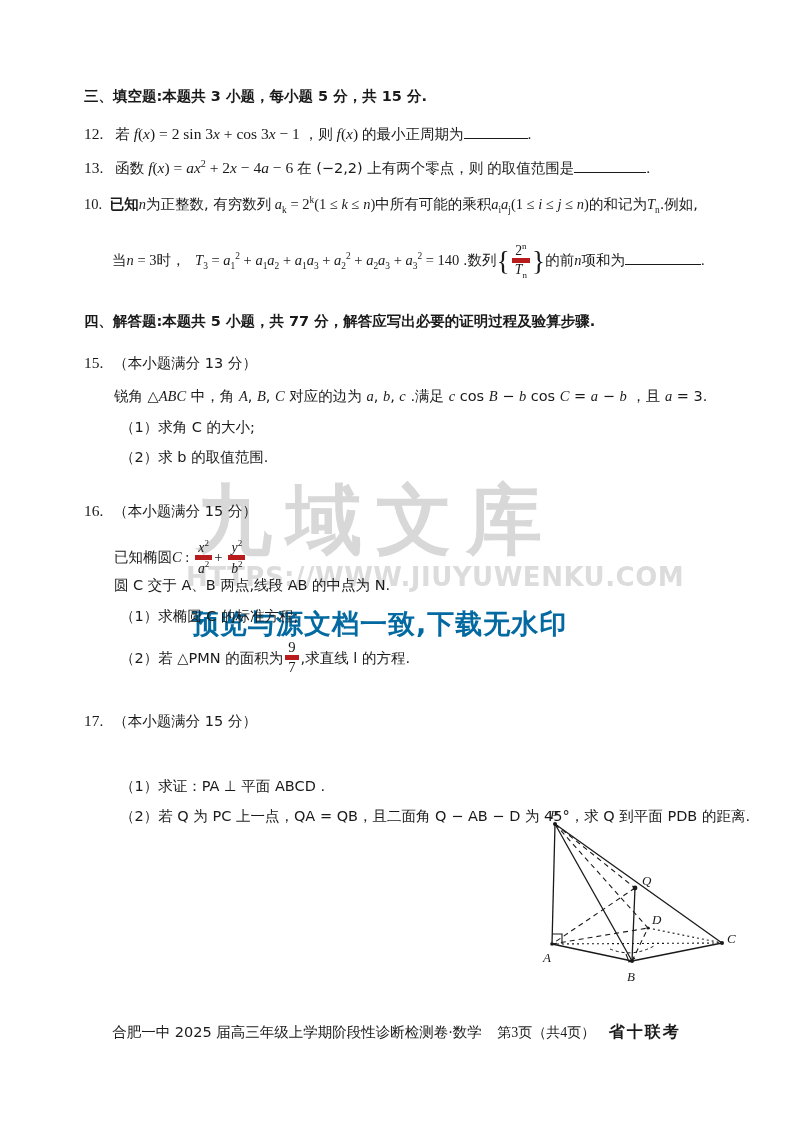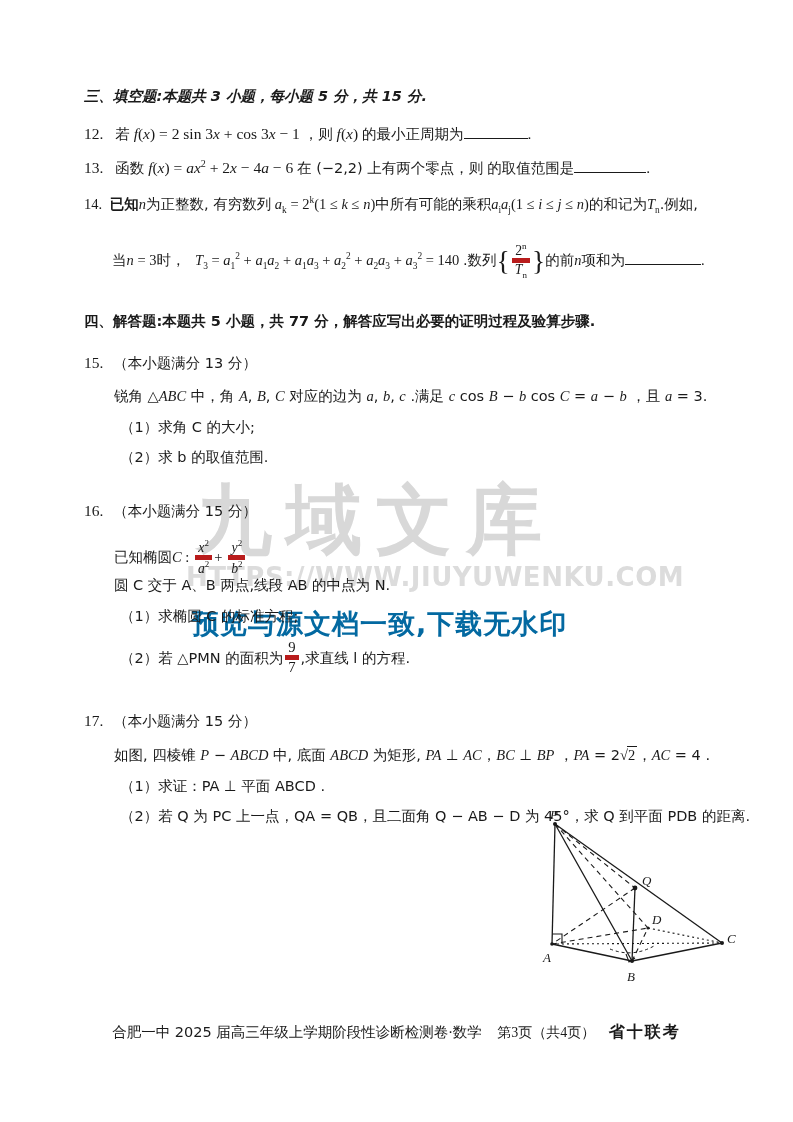--- a/index.html
+++ b/index.html
@@ -157,42 +157,42 @@
 <div class="page">
 
   <div class="wm-layer">
     <div class="wm-big">九域文库</div>
     <div class="wm-url">HTTPS://WWW.JIUYUWENKU.COM</div>
     <div class="wm-note">预览与源文档一致,下载无水印</div>
   </div>
 
   <div class="content">
 
-    <div class="line cn bold" style="left:84px; top:89px;font-style:italic;">三、填空题:本题共 3 小题，每小题 5 分，共 15 分.</div>
+    <div class="line cn bold" style="left:84px; top:89px;">三、填空题:本题共 3 小题，每小题 5 分，共 15 分.</div>
 
     <div class="line" style="left:84px; top:124px;">
       <span class="num">12.</span>
       <span class="cn" style="margin-left:8px;">若</span>
       <span><i class="v">f</i>(<i class="v">x</i>)</span>
       <span>= 2 sin 3<i class="v">x</i> + cos 3<i class="v">x</i> − 1</span>
       <span class="cn">，则</span>
       <span><i class="v">f</i>(<i class="v">x</i>)</span>
       <span class="cn">的最小正周期为</span><span class="blank" style="width:64px;"></span>.
     </div>
 
     <div class="line" style="left:84px; top:158px;">
       <span class="num">13.</span>
       <span class="cn" style="margin-left:8px;">函数</span>
       <span><i class="v">f</i>(<i class="v">x</i>) = <i class="v">ax</i><sup class="e">2</sup> + 2<i class="v">x</i> − 4<i class="v">a</i> − 6</span>
       <span class="cn">在 (−2,2) 上有两个零点，则</span>
       <span class="cn">的取值范围是</span><span class="blank" style="width:72px;"></span>.
     </div>
 
     <div class="line" style="left:84px; top:196px; font-size:14.5px;">
-      <span class="num">14.</span>
+      <span class="num">10.</span>
       <span class="cn" style="margin-left:4px;font-weight:bold;">已知</span><i class="v">n</i><span class="cn">为正整数, 有穷数列</span>
       <i class="v">a</i><sub class="e">k</sub> = 2<sup class="e">k</sup>(1 ≤ <i class="v">k</i> ≤ <i class="v">n</i>)<span class="cn">中所有可能的乘积</span><i class="v">a</i><sub class="e">i</sub><i class="v">a</i><sub class="e">j</sub>(1 ≤ <i class="v">i</i> ≤ <i class="v">j</i> ≤ <i class="v">n</i>)<span class="cn">的和记为</span><i class="v">T</i><sub class="e">n</sub><span class="cn">.例如,</span>
     </div>
 
     <div class="line" style="left:112px; top:243px; font-size:14.5px;">
       <span class="cn">当</span><i class="v">n</i> = 3<span class="cn">时，</span>
       <span style="margin-left:6px;"><i class="v">T</i><sub class="e">3</sub> = <i class="v">a</i><sub class="e">1</sub><sup class="e">2</sup> + <i class="v">a</i><sub class="e">1</sub><i class="v">a</i><sub class="e">2</sub> + <i class="v">a</i><sub class="e">1</sub><i class="v">a</i><sub class="e">3</sub> + <i class="v">a</i><sub class="e">2</sub><sup class="e">2</sup> + <i class="v">a</i><sub class="e">2</sub><i class="v">a</i><sub class="e">3</sub> + <i class="v">a</i><sub class="e">3</sub><sup class="e">2</sup> = 140</span>
       <span class="cn">.数列</span><span class="brace">{</span><span class="frac"><span class="n">2<sup class="e">n</sup></span><span class="d"><i class="v">T</i><sub class="e">n</sub></span></span><span class="brace">}</span><span class="cn">的前</span><i class="v">n</i><span class="cn">项和为</span><span class="blank" style="width:76px;"></span>.
     </div>
 
@@ -219,23 +219,20 @@
     </div>
     <div class="line cn" style="left:114px; top:578px;">圆 C 交于 A、B 两点,线段 AB 的中点为 N.</div>
     <div class="line cn" style="left:120px; top:609px;">（1）求椭圆 C 的标准方程;</div>
     <div class="line" style="left:120px; top:641px;">
       <span class="cn">（2）若 △PMN 的面积为</span><span class="frac"><span class="n">9</span><span class="d">7</span></span><span class="cn">,求直线 l 的方程.</span>
     </div>
 
     <div class="line" style="left:84px; top:713px;">
       <span class="num">17.</span>
       <span class="cn" style="margin-left:6px;">（本小题满分 15 分）</span>
-    </div>
-    <div class="line" style="left:114px; top:748px; font-size:14.5px;">
-      <span class="cn">如图, 四棱锥 <i class="v">P</i> − <i class="v">ABCD</i> 中, 底面 <i class="v">ABCD</i> 为矩形, <i class="v">PA</i> ⊥ <i class="v">AC</i>，<i class="v">BC</i> ⊥ <i class="v">BP</i> ，<i class="v">PA</i> = 2</span><span>√<span class="sqrt">2</span></span><span class="cn">，<i class="v">AC</i> = 4 .</span>
     </div>
     <div class="line cn" style="left:120px; top:779px;">（1）求证：PA ⊥ 平面 ABCD .</div>
     <div class="line cn" style="left:120px; top:809px; font-size:14.5px;">（2）若 Q 为 PC 上一点，QA = QB，且二面角 Q − AB − D 为 45°，求 Q 到平面 PDB 的距离.</div>
 
     <div class="figure">
       <svg width="220" height="185" viewBox="0 0 220 185">
 
         <g stroke="#1a1a1a" fill="none" stroke-width="1.3">
           <line x1="33" y1="18" x2="30" y2="138"></line>
           <line x1="33" y1="18" x2="200" y2="137"></line>

